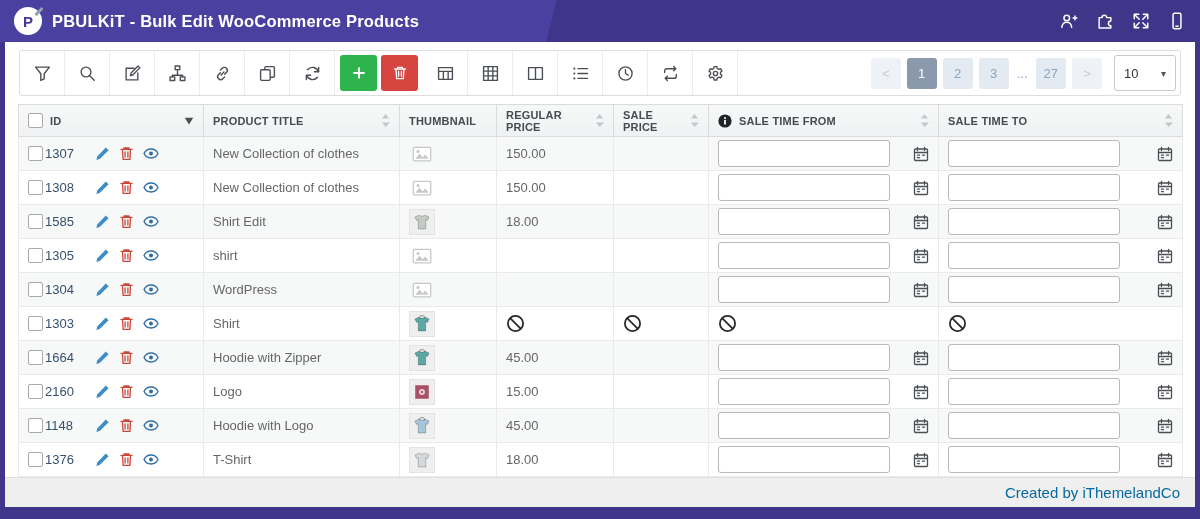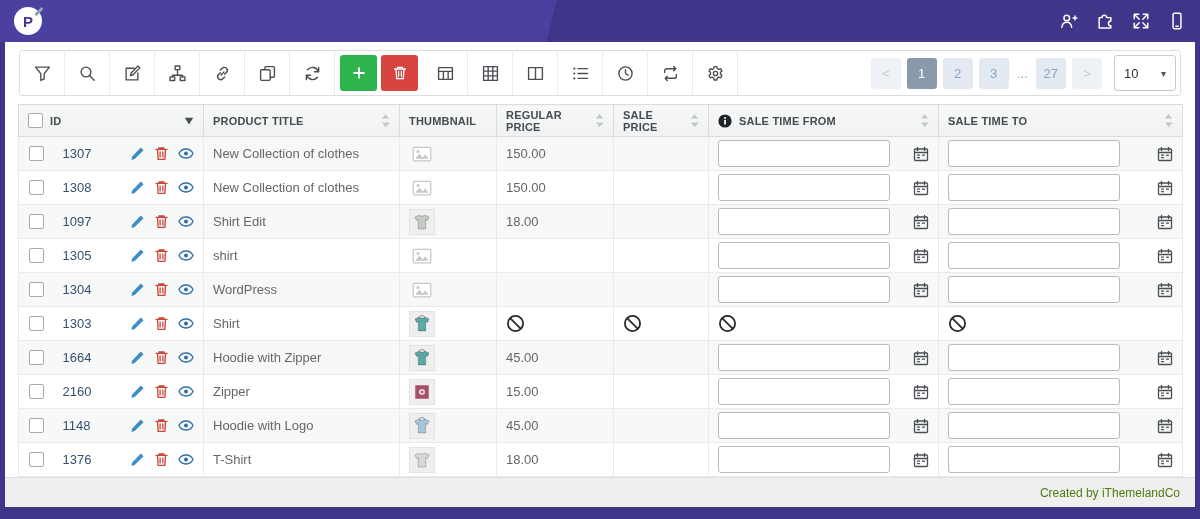--- a/index.html
+++ b/index.html
@@ -43,47 +43,48 @@
 
   
   .table-wrap{padding:0 13px;flex:1;overflow:hidden;}
   table{width:100%;border-collapse:collapse;table-layout:fixed;font-size:13px;}
   thead th{height:32px;background:linear-gradient(#f7f8f8,#f0f1f2);border:1px solid #dcdcdc;
     font-size:11px;color:#464b50;text-transform:uppercase;letter-spacing:.2px;padding:0 9px;text-align:left;}
   .th-inner{display:flex;align-items:center;gap:7px;}
   .th-sort{margin-left:auto;display:flex;align-items:center;}
   tbody td{height:34px;border:1px solid #eaeaea;padding:0 9px;color:#666;background:#fff;vertical-align:middle;}
   tbody tr:nth-child(odd) td{background:#f7f8f8;}
-  .cell-flex{display:flex;align-items:center;gap:19px;justify-content:center;}
+  .cell-flex{display:flex;align-items:center;gap:2px;}
   .rid{color:#36506e;font-size:13px;min-width:34px;}
   .acts{display:flex;align-items:center;gap:9px;margin-left:14px;}
   .acts .act{display:flex;cursor:pointer;}
   input[type="checkbox"].cb{appearance:none;-webkit-appearance:none;width:15px;height:15px;border:1px solid #a9a9a9;
     border-radius:2px;background:#fff;margin:0;cursor:pointer;}
   .thumb-tile{width:26px;height:26px;background:#efefef;border:1px solid #e3e3e3;display:flex;align-items:center;justify-content:center;}
   .thumb-plain{width:26px;height:26px;display:flex;align-items:center;justify-content:center;}
   .date-cell{display:flex;align-items:center;justify-content:space-between;gap:8px;}
   .date-input{width:172px;height:27px;border:1px solid #b9b9b9;border-radius:3px;background:#fff;padding:0 6px;font-size:12px;}
   .cal-btn{display:flex;align-items:center;}
   .ban{display:flex;align-items:center;}
 
   
   .footer{flex:0 0 30px;background:#efefef;border-top:1px solid #e0e0e0;display:flex;align-items:center;
     padding:0 15px;font-size:13px;color:#555;}
-  .credit{margin-left:auto;color:#4d7c0f;font-size:12px;}
+  .credit{margin-left:auto;color:#0369a1;font-size:15px;}
 </style>
 </head>
 <body>
 
 <div class="app">
 
   <div class="header">
     <div class="logo">
       <span>P</span>
     </div>
+    <div class="app-title">PBULKiT - Bulk Edit WooCommerce Products</div>
     <div class="header-icons" id="header-icons">
         <button class="h-ic">
           <svg width="18" height="18" viewBox="0 0 16 16" xmlns="http://www.w3.org/2000/svg">
             <circle cx="6" cy="5.3" r="2.5" fill="none" stroke="#ffffff" stroke-width="1.3" stroke-linecap="round" stroke-linejoin="round"></circle>
             <path d="M1.6 13.6c.4-3 2.1-4.5 4.4-4.5s4 1.5 4.4 4.5" fill="none" stroke="#ffffff" stroke-width="1.3" stroke-linecap="round" stroke-linejoin="round"></path>
             <path d="M11.6 5.3h3.4M13.3 3.6V7" fill="none" stroke="#ffffff" stroke-width="1.3" stroke-linecap="round" stroke-linejoin="round"></path>
           </svg>
         </button>
         <button class="h-ic">
           <svg width="18" height="18" viewBox="0 0 16 16" xmlns="http://www.w3.org/2000/svg">
@@ -472,21 +473,21 @@
                       <path d="M4.5 9.2h2M9.5 9.2h2M4.5 11.7h2" fill="none" stroke="#4b4f54" stroke-width="1.3" stroke-linecap="round" stroke-linejoin="round"></path>
                     </svg>
                   </button>
   </div>
               </td>
             </tr>
             <tr>
     <td>
                 <div class="cell-flex">
       <input type="checkbox" class="cb" style="">
-      <span class="rid">1097</span>
+      <span class="rid">1585</span>
       <span class="acts">
         <span class="act">
                       <svg width="15" height="15" viewBox="0 0 15 15">
                         <path d="M10.8 1.4 13.6 4.2 4.7 13.1 1.4 13.9 2.2 10.6z" fill="#3d8dc6"></path>
                       </svg>
                     </span>
         <span class="act">
                       <svg width="15" height="15" viewBox="0 0 15 15">
                         <path d="M2 3.4h11M5 3.4V2h5v1.4M3.5 3.4l.6 10h6.8l.6-10M6.1 5.8v5.2M8.9 5.8v5.2" fill="none" stroke="#cb4637" stroke-width="1.3" stroke-linecap="round" stroke-linejoin="round"></path>
                       </svg>
@@ -805,21 +806,21 @@
                     </span>
         <span class="act">
                       <svg width="16" height="15" viewBox="0 0 16 15">
                         <path d="M8 3C4.4 3 1.9 5.6 1 7.5 1.9 9.4 4.4 12 8 12s6.1-2.6 7-4.5C14.1 5.6 11.6 3 8 3z" fill="none" stroke="#2e6ea6" stroke-width="1.3"></path>
                         <circle cx="8" cy="7.5" r="2" fill="#2e6ea6"></circle>
                       </svg>
                     </span>
       </span>
                 </div>
               </td>
-    <td>Zipper</td>
+    <td>Logo</td>
     <td>
                 <span class="thumb-tile">
                   <svg width="18" height="18" viewBox="0 0 16 16">
                     <rect x="2" y="2" width="12" height="12" fill="#a85064"></rect>
                     <circle cx="8" cy="8" r="2.7" fill="#e9ccd4"></circle>
                     <circle cx="8" cy="8" r="0.9" fill="#7e3a4c"></circle>
                   </svg>
                 </span>
               </td>
     <td>15.00</td>

